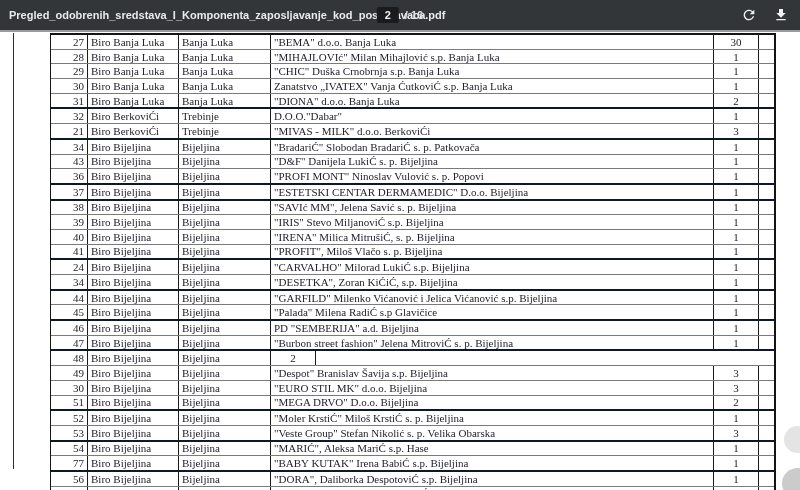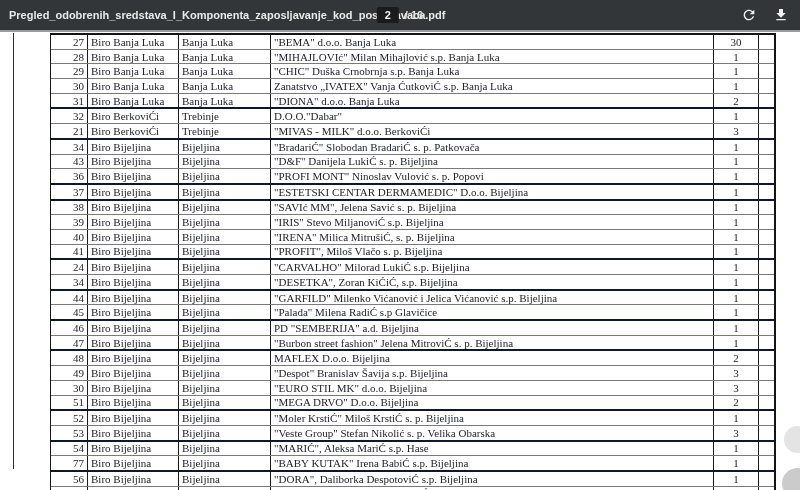--- a/index.html
+++ b/index.html
@@ -239,21 +239,20 @@
         <div class="cell c-office">Biro Bijeljina</div>
         <div class="cell c-muni">Bijeljina</div>
         <div class="cell c-emp">"Burbon street fashion" Jelena MitroviĆ s. p. Bijeljina</div>
         <div class="cell c-count">1</div>
         <div class="cell c-sliver"></div>
       </div>
       <div class="trow heavy">
         <div class="cell c-num">48</div>
         <div class="cell c-office">Biro Bijeljina</div>
         <div class="cell c-muni">Bijeljina</div>
-        <div class="cell c-emp">MAFLEX D.o.o. Bijeljina</div>
         <div class="cell c-count">2</div>
         <div class="cell c-sliver"></div>
       </div>
       <div class="trow">
         <div class="cell c-num">49</div>
         <div class="cell c-office">Biro Bijeljina</div>
         <div class="cell c-muni">Bijeljina</div>
         <div class="cell c-emp">"Despot" Branislav Šavija s.p. Bijeljina</div>
         <div class="cell c-count">3</div>
         <div class="cell c-sliver"></div>

